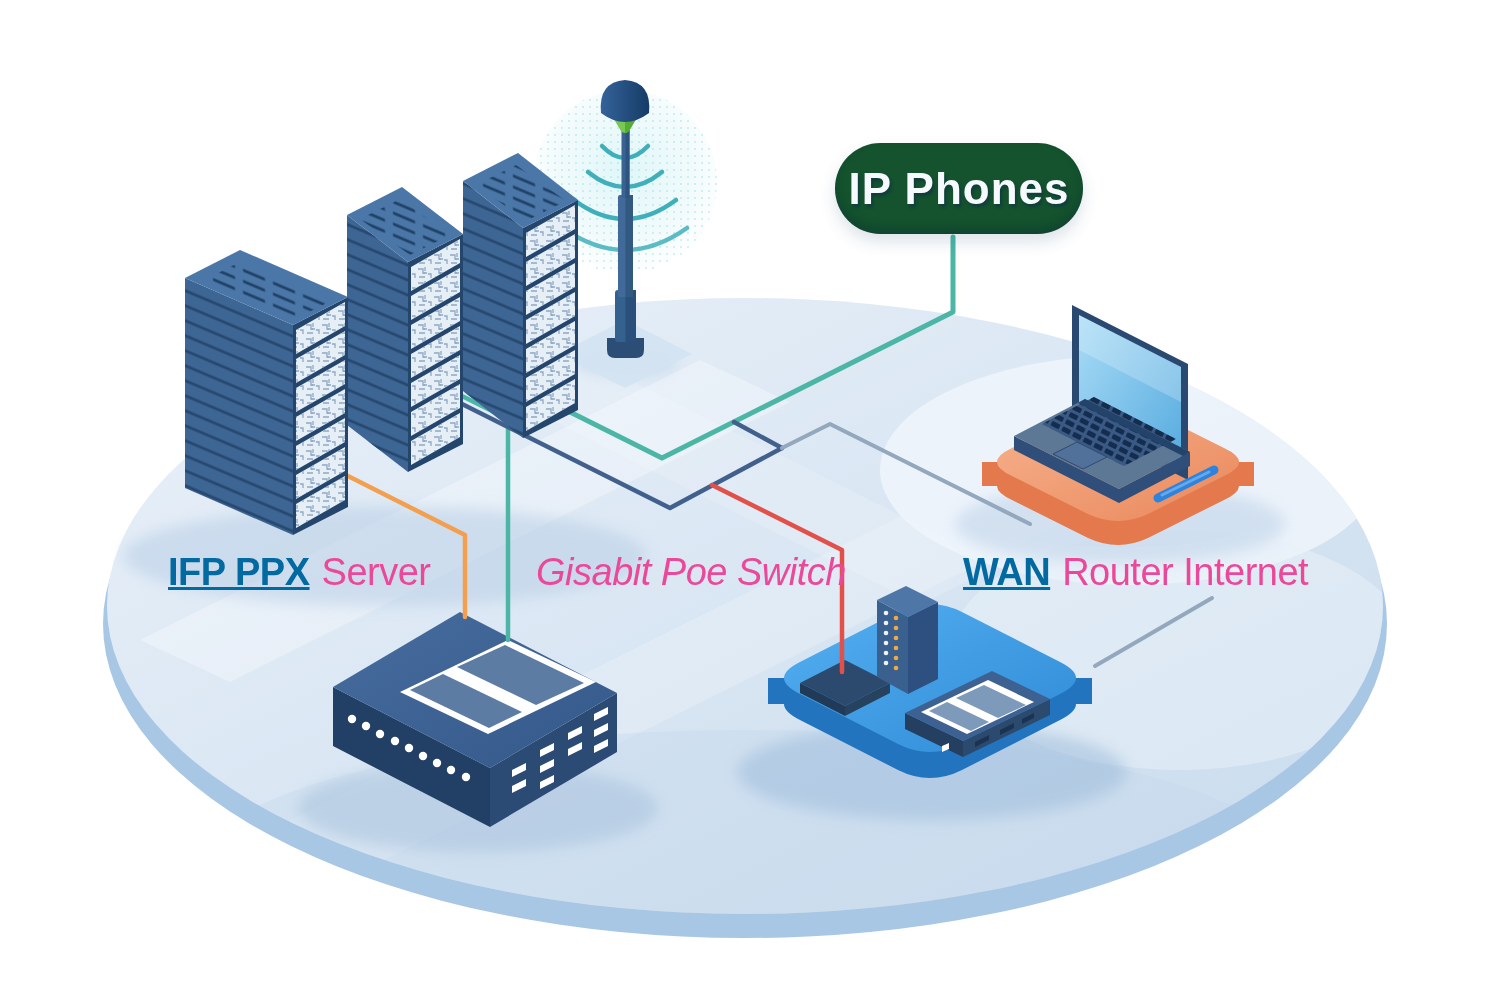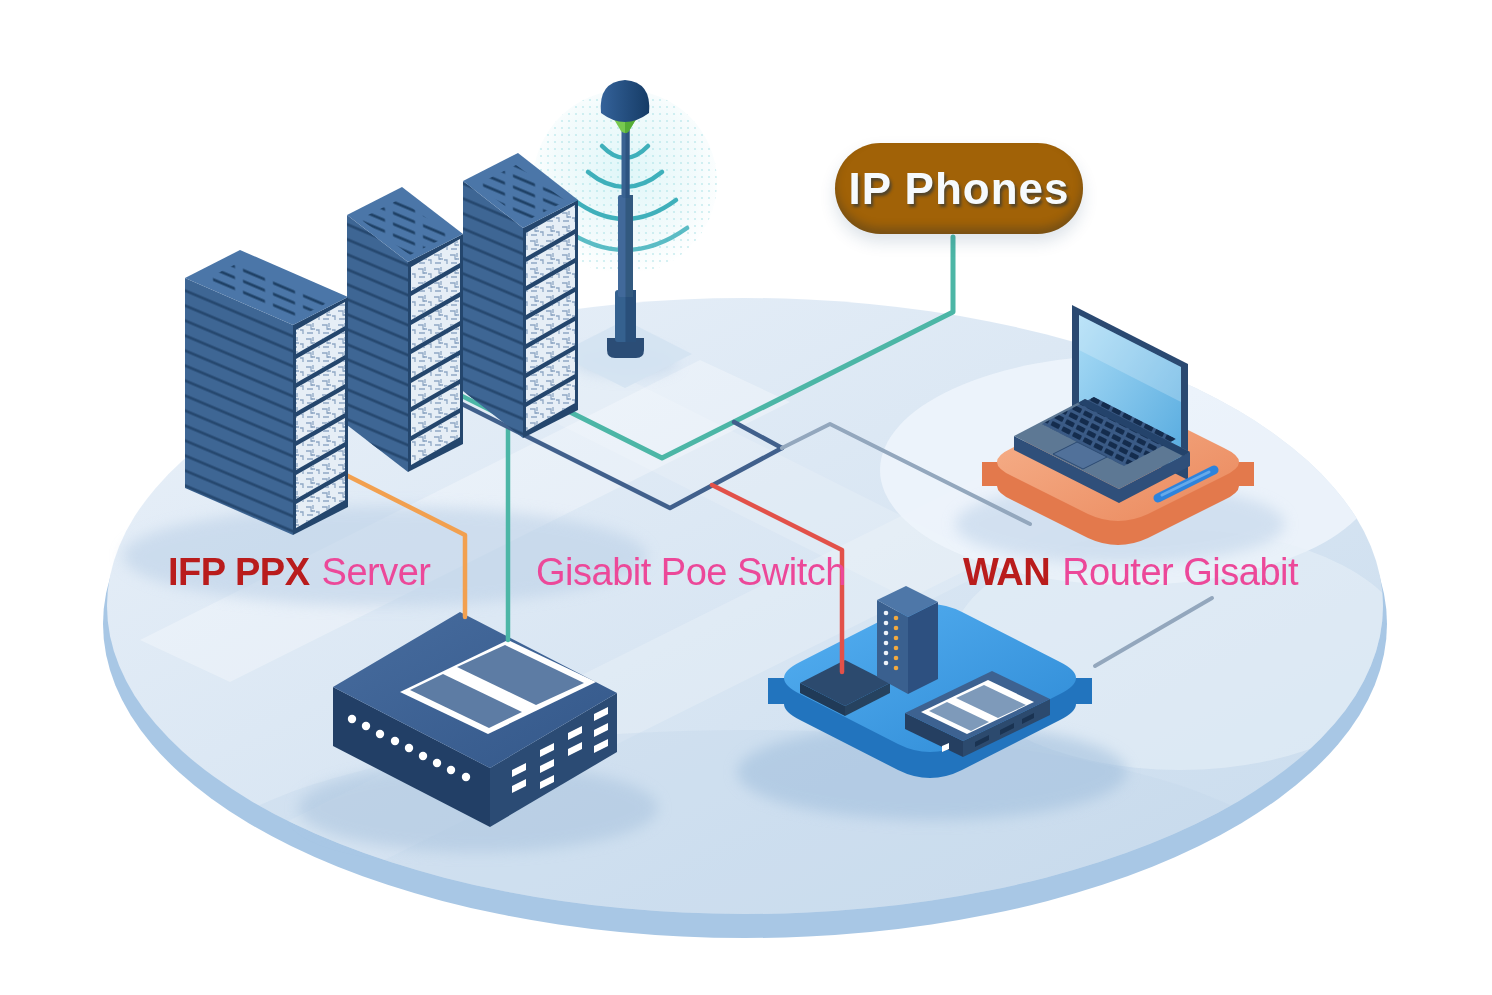--- a/index.html
+++ b/index.html
@@ -1,25 +1,25 @@
 <!DOCTYPE html>
 <html><head>
 <meta charset="utf-8">
 <style>
   html,body{margin:0;padding:0;background:#ffffff;}
   .stage{position:relative;width:1492px;height:995px;overflow:hidden;background:#ffffff;
          font-family:"Liberation Sans", sans-serif;}
   .stage svg{position:absolute;left:0;top:0;}
   .badge{position:absolute;left:835px;top:143px;width:248px;height:91px;border-radius:46px;
-         background:#a16207;display:flex;align-items:center;justify-content:center;
+         background:#14532d;display:flex;align-items:center;justify-content:center;
          box-shadow:0 8px 16px rgba(30,70,110,0.15), inset 0 -6px 10px rgba(8,32,58,0.28);}
   .badge span{color:#f6fafd;font-size:44px;font-weight:700;letter-spacing:1px;
          text-shadow:2px 3px 3px rgba(12,44,76,0.55);}
   .lbl{position:absolute;white-space:nowrap;font-size:38px;line-height:1;letter-spacing:-0.5px;}
-  .lbl .b{font-weight:700;color:#b91c1c;margin-right:12px;}
+  .lbl .b{font-weight:700;color:#0369a1;margin-right:12px;text-decoration:underline;}
   .lbl .r{font-weight:400;color:#ec4899;}
 </style>
 </head>
 <body>
 
 <div class="stage">
 
 <svg width="1492" height="995" viewBox="0 0 1492 995">
   <defs>
     <linearGradient id="gGround" x1="0" y1="0" x2="1" y2="1">
@@ -310,20 +310,20 @@
   </g>
 </svg>
 
 <div class="badge">
   <span>IP Phones</span>
 </div>
 
 <div class="lbl" style="left:168px;top:553px;">
   <span class="b">IFP PPX</span><span class="r">Server</span>
 </div>
-<div class="lbl" style="left:536px;top:553px;">
+<div class="lbl" style="left:536px;top:553px;font-style:italic;">
   <span class="r">Gisabit Poe Switch</span>
 </div>
 <div class="lbl" style="left:963px;top:553px;">
-  <span class="b">WAN</span><span class="r">Router Gisabit</span>
+  <span class="b">WAN</span><span class="r">Router Internet</span>
 </div>
 
 </div>
 
 </body></html>

